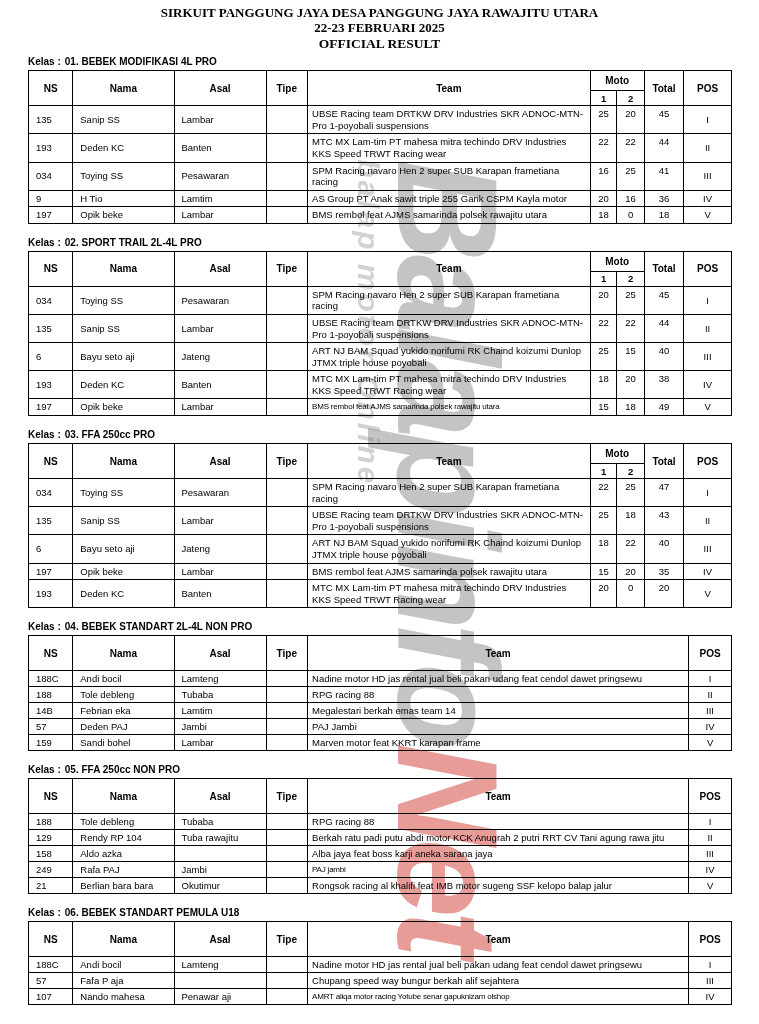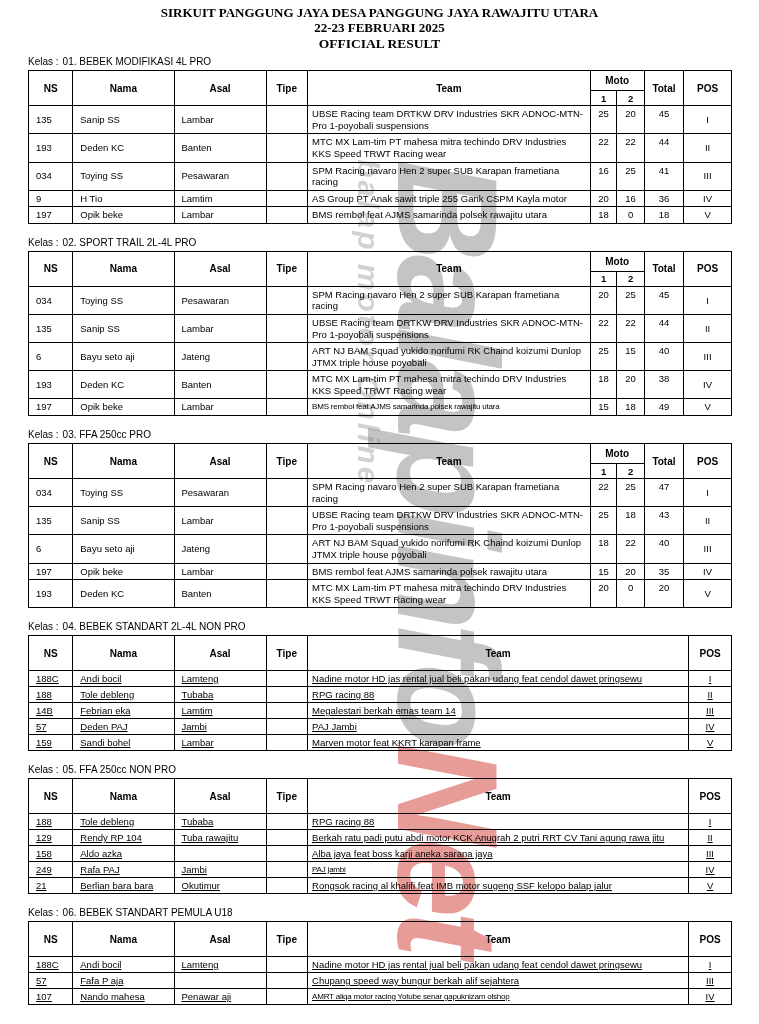--- a/index.html
+++ b/index.html
@@ -25,21 +25,21 @@
   }
   
   .content{position:relative;z-index:1;padding-top:6px;}
   .doc-header{
     text-align:center;font-family:"Liberation Serif", serif;font-weight:bold;
     font-size:13px;line-height:1.12;
   }
   .doc-header .result-line{font-size:13.5px;margin-top:1px;}
   .section{margin:13px 27px 0 28px;}
   .section:first-of-type{margin-top:5px;}
-  .kelas{font-size:10px;font-weight:normal;margin-bottom:3px;}
+  .kelas{font-size:10px;font-weight:bold;margin-bottom:3px;}
   .kelas .name{margin-left:4px;}
   table{
     width:100%;border-collapse:collapse;table-layout:fixed;
     border:1.5px solid #000;background:transparent;
   }
   th,td{border:1px solid #000;overflow:hidden;}
   th{
     font-size:10px;font-weight:bold;text-align:center;vertical-align:middle;
     padding:1px 2px;
   }
@@ -48,21 +48,21 @@
   .simple-table thead tr.main th{height:32px;}
   td{
     font-size:9.5px;line-height:1.22;vertical-align:middle;
     padding:2px 3px 2px 7px;
   }
   td.team-cell{padding-left:4px;}
   td.num{vertical-align:top;text-align:center;padding:2px 1px;}
   td.pos{text-align:center;padding:1px;}
   td.small-text{font-size:8px;letter-spacing:-.2px;}
   .moto-table tbody tr{height:15px;}
-  .simple-table tbody tr{height:16px;text-decoration:underline;}
+  .simple-table tbody tr{height:16px;}
   .simple-table td{padding-top:1px;padding-bottom:1px;}
 </style>
 </head>
 <body>
 
 <div class="watermark" aria-hidden="true">
   <div class="wm-inner">
     <div class="wm-big"><span class="wm-gray" style="color: rgb(138, 138, 138);">Balapinfo</span><span class="wm-red" style="color: rgb(210, 59, 49);">Net</span></div>
     <div class="wm-tag wm-gray" style="color: rgb(138, 138, 138);">balap motor Online</div>
   </div>

